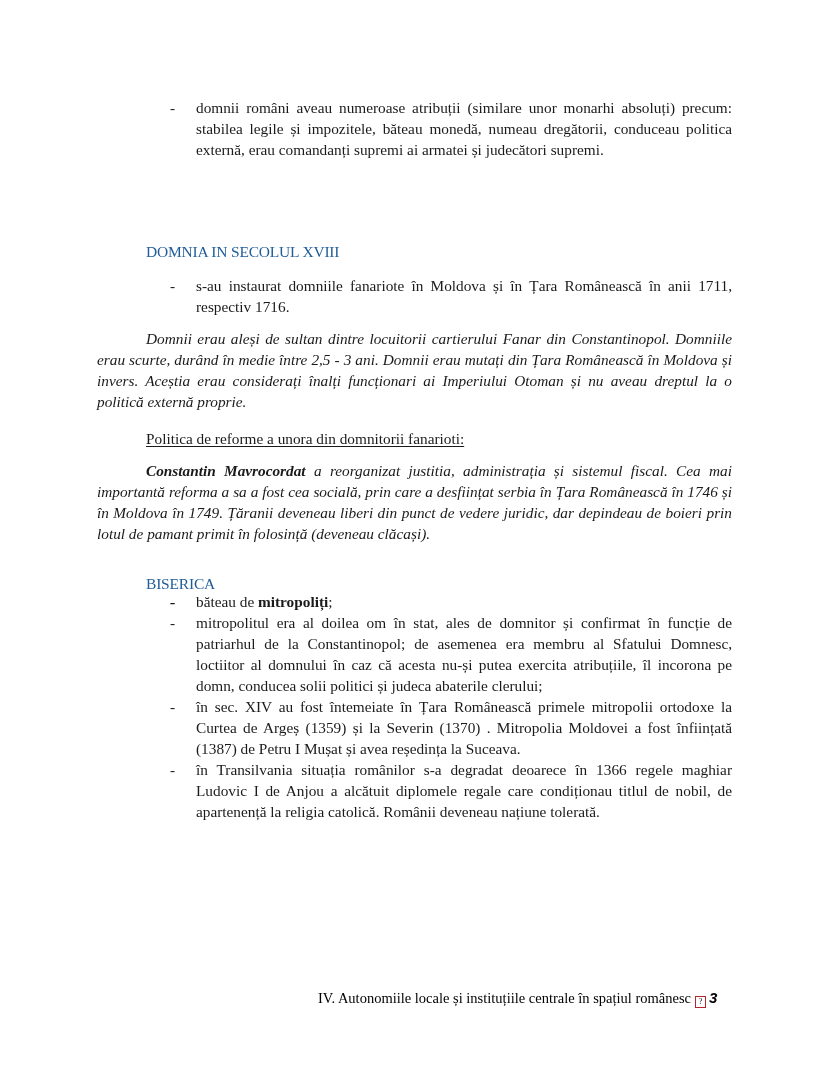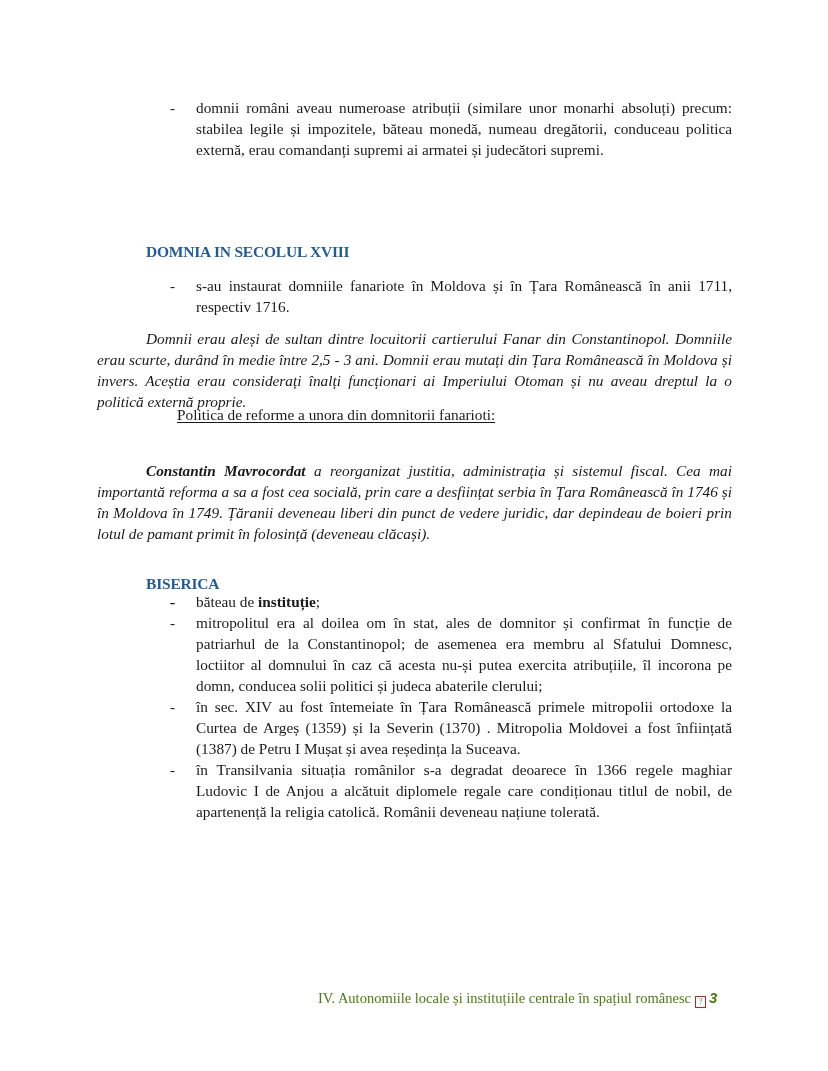--- a/index.html
+++ b/index.html
@@ -36,21 +36,21 @@
       text-align: justify;
     }
     .bullet .dash {
       position: absolute;
       left: 0;
       top: 0;
     }
     .heading {
       position: absolute;
       left: 146px;
-      font-weight: bold;
+      font-weight: normal;
       color: #1f5c99;
       font-size: 15.5px;
       letter-spacing: -0.2px;
     }
     .para {
       position: absolute;
       left: 97px;
       width: 635px;
       text-align: justify;
       text-indent: 49px;
@@ -61,21 +61,21 @@
       position: absolute;
       left: 146px;
       text-decoration: underline;
       text-underline-offset: 2px;
     }
     b { font-weight: bold; }
     .footer {
       position: absolute;
       left: 318px;
       top: 987px;
-      color: #4d7c0f;
+      color: #000000;
       font-size: 14.5px;
       white-space: nowrap;
     }
     .footer .sym {
       display: inline-block;
       width: 9px;
       height: 10px;
       border: 1px solid #b3262b;
       margin: 0 3px 0 4px;
       font-size: 8px;
@@ -106,33 +106,33 @@
 
   <ul class="bullet-list" style="top:275px;">
     <li class="bullet">
       <span class="dash">-</span>
       <span>s-au instaurat domniile fanariote în Moldova și în Țara Românească în anii 1711, respectiv 1716.</span>
     </li>
   </ul>
 
   <p class="para" style="top:328px;">Domnii erau aleși de sultan dintre locuitorii cartierului Fanar din Constantinopol. Domniile erau scurte, durând în medie între 2,5 - 3 ani. Domnii erau mutați din Țara Românească în Moldova și invers. Aceștia erau considerați înalți funcționari ai Imperiului Otoman și nu aveau dreptul la o politică externă proprie.</p>
 
-  <div class="subtitle" style="top:404px;margin-left:31px;">Politica de reforme a unora din domnitorii fanarioti:</div>
+  <div class="subtitle" style="top:428px;">Politica de reforme a unora din domnitorii fanarioti:</div>
 
   <p class="para" style="top:460px;"><b>Constantin Mavrocordat</b><span> a reorganizat justitia, administrația și sistemul fiscal. Cea mai importantă reforma a sa a fost cea socială, prin care a desființat serbia în Țara Românească în 1746 și în Moldova în 1749. Țăranii deveneau liberi din punct de vedere juridic, dar depindeau de boieri prin lotul de pamant primit în folosință (deveneau clăcași).</span></p>
 
   <div class="heading" style="top:573px;">BISERICA</div>
 
   <ul class="bullet-list" style="top:591px;">
     <li class="bullet">
       <span class="dash">-</span>
     </li>
     <li class="bullet">
       <span class="dash">-</span>
-      <span>băteau de </span><b>instituție</b><span>;</span>
+      <span>băteau de </span><b>mitropoliți</b><span>;</span>
     </li>
     <li class="bullet">
       <span class="dash">-</span>
       <span>mitropolitul era al doilea om în stat, ales de domnitor și confirmat în funcție de patriarhul de la Constantinopol; de asemenea era membru al Sfatului Domnesc, loctiitor al domnului în caz că acesta nu-și putea exercita atribuțiile, îl incorona pe domn, conducea solii politici și judeca abaterile clerului;</span>
     </li>
     <li class="bullet">
       <span class="dash">-</span>
       <span>în sec. XIV au fost întemeiate în Țara Românească primele mitropolii ortodoxe la Curtea de Argeș (1359) și la Severin (1370) . Mitropolia Moldovei a fost înființată (1387) de Petru I Mușat și avea reședința la Suceava.</span>
     </li>
     <li class="bullet">

